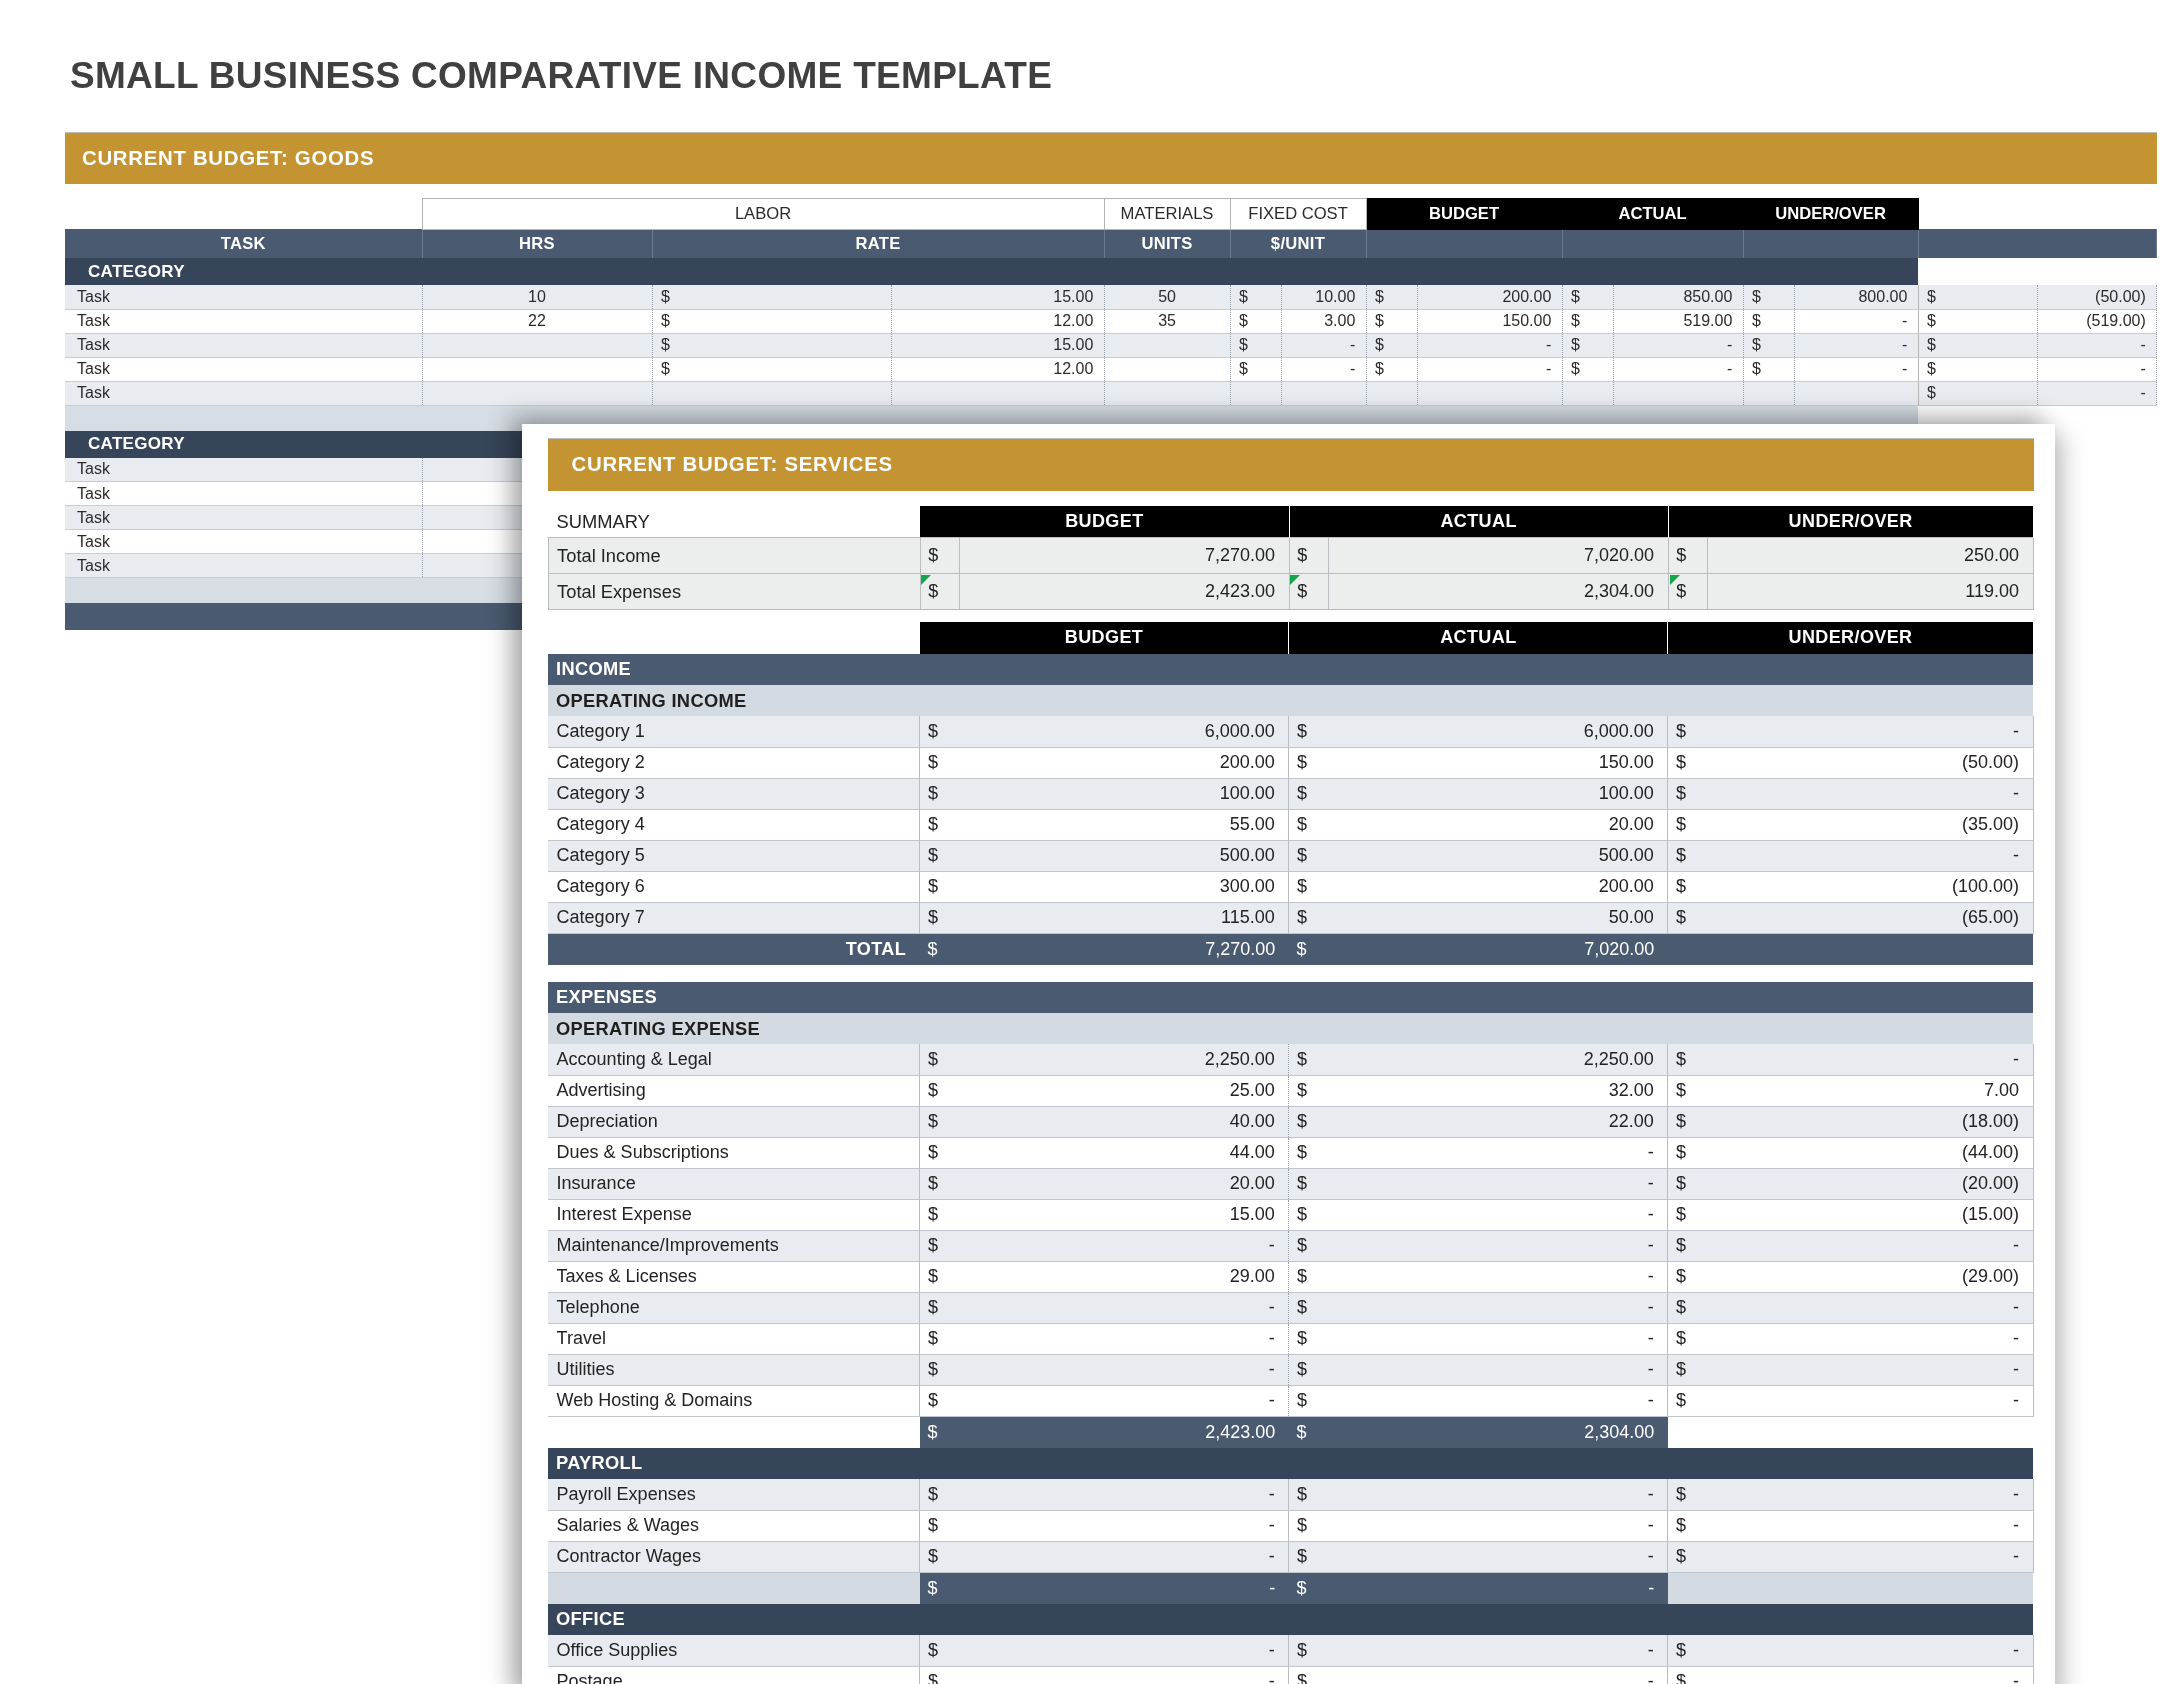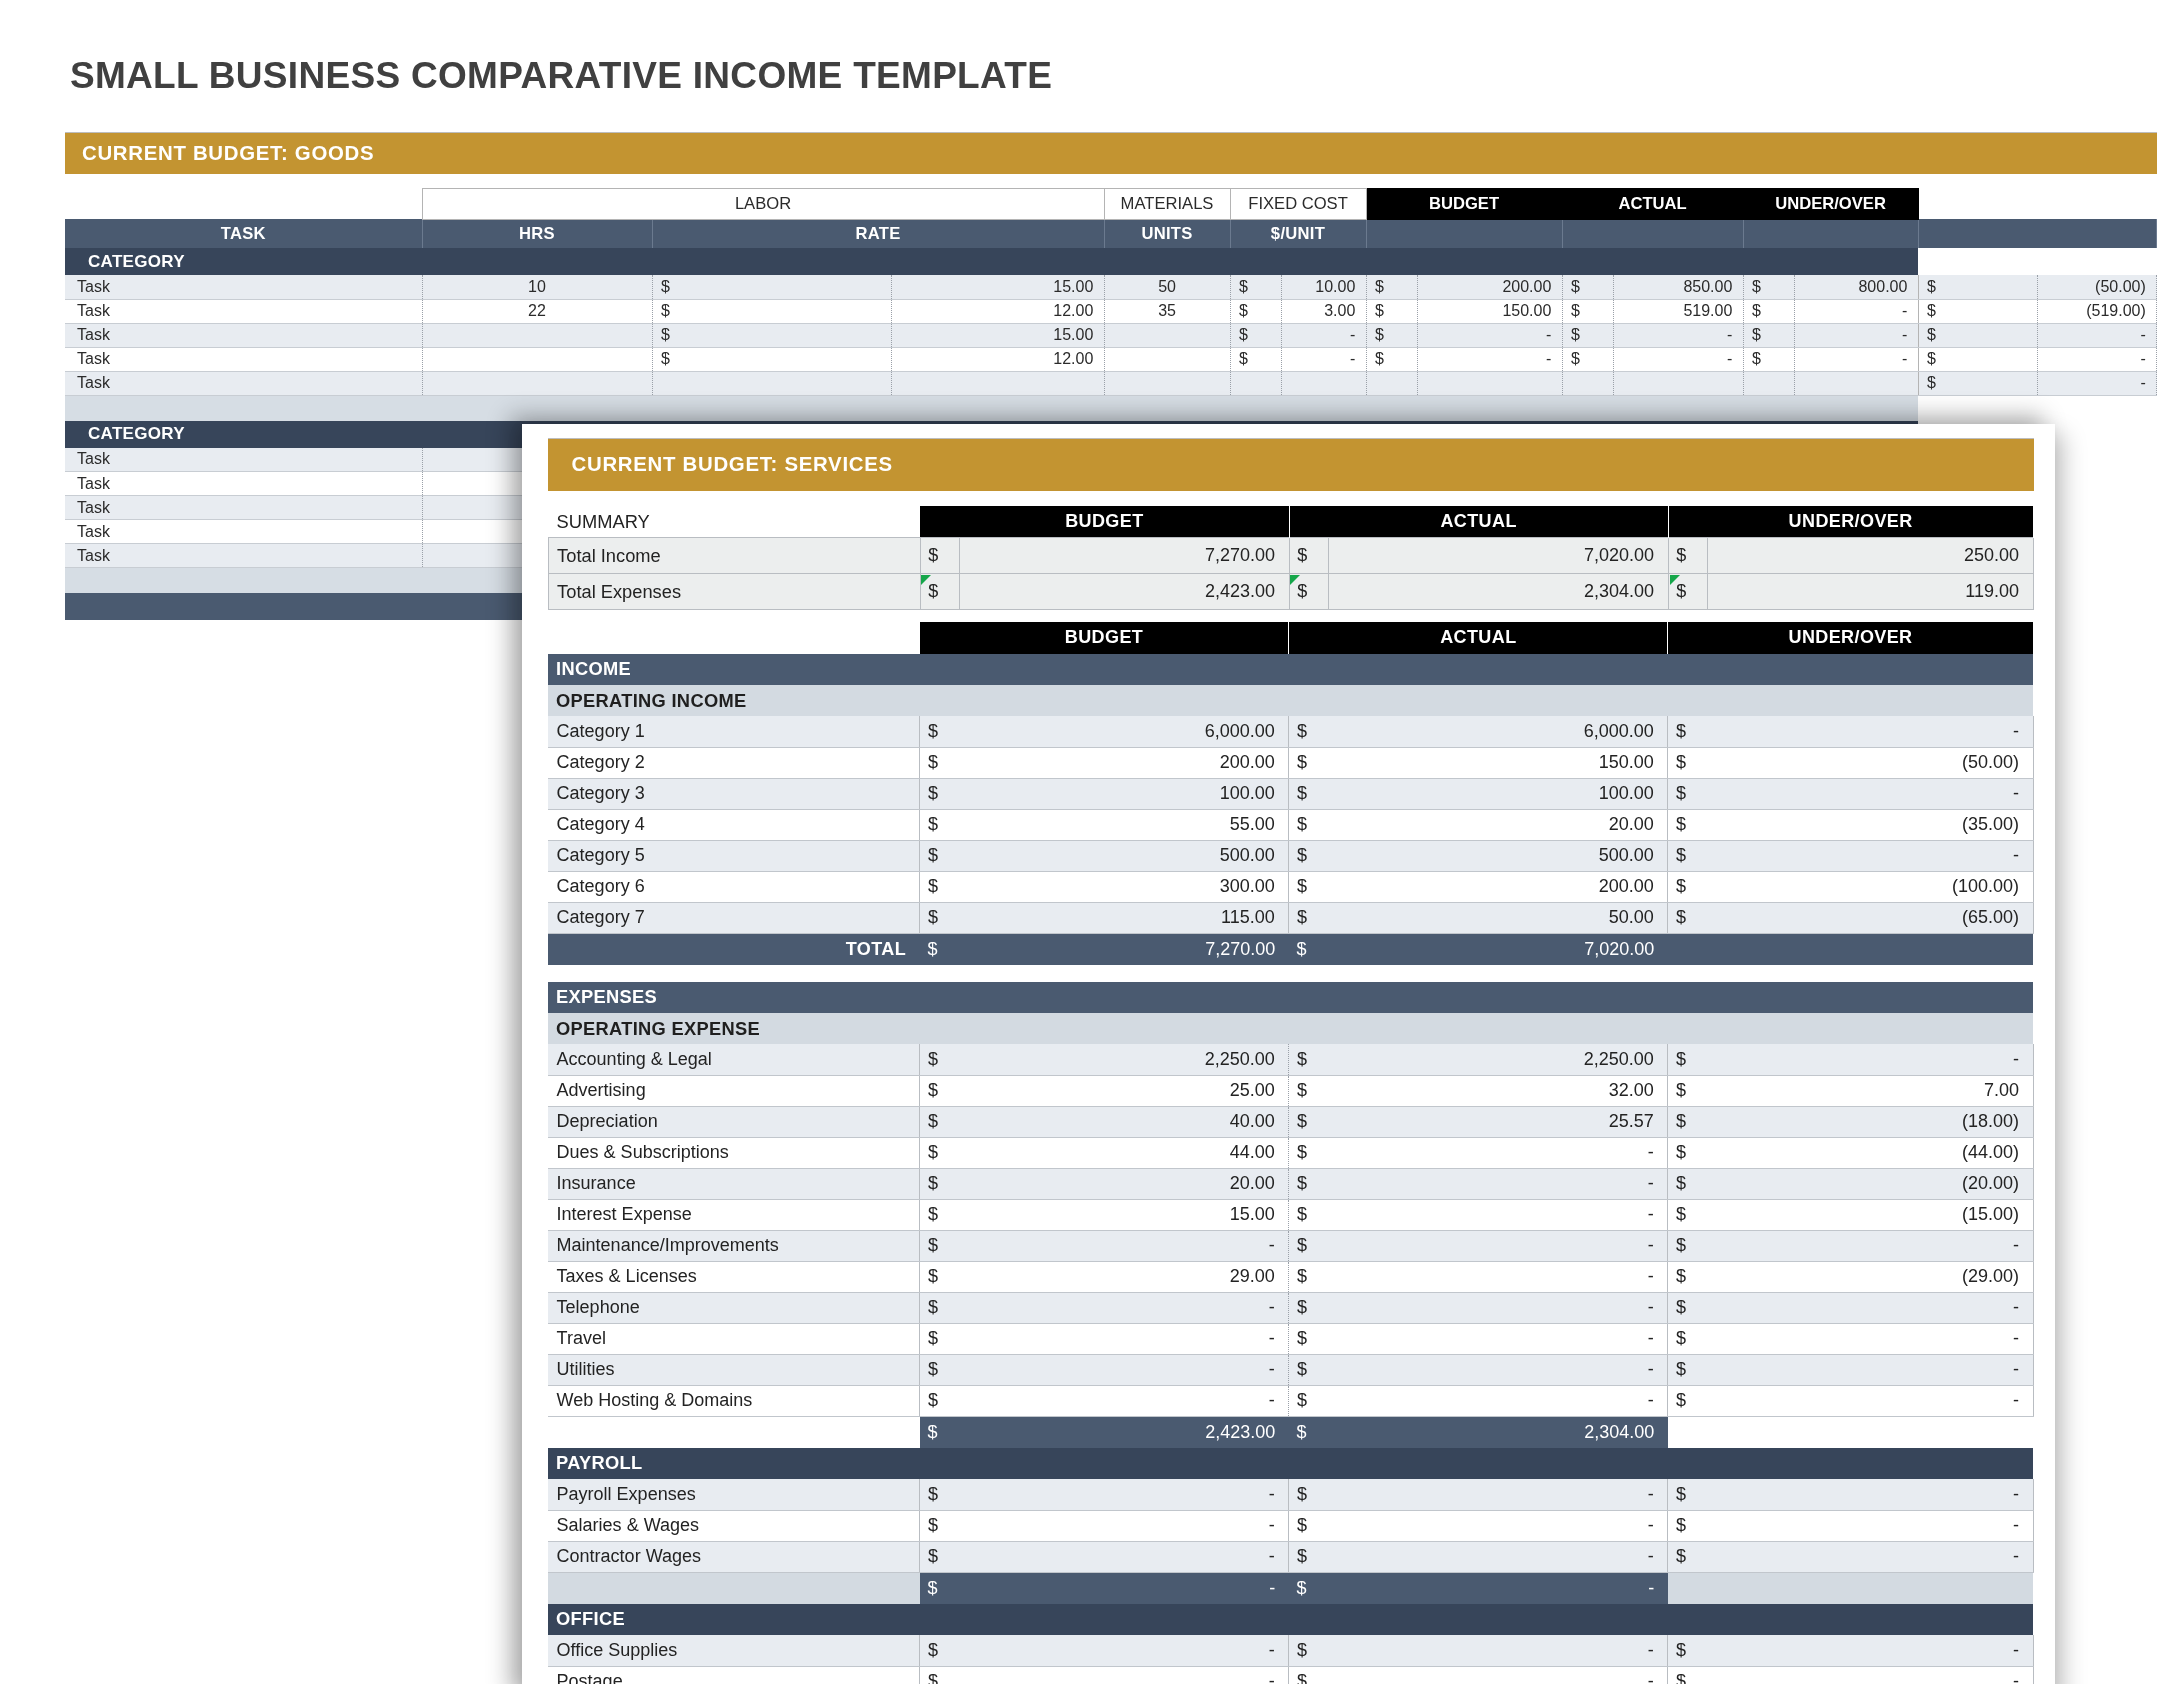--- a/index.html
+++ b/index.html
@@ -156,21 +156,21 @@
   #main-tbl tr.gap td { height: 17px; background: #ffffff; }
 </style>
 </head>
 <body>
 
 <div id="root">
 
   <div class="page-title">SMALL BUSINESS COMPARATIVE INCOME TEMPLATE</div>
 
   <div id="bg-sheet">
-    <div class="gold-banner" style="height:42px;padding-left:17px;">
+    <div class="gold-banner" style="height:52px;padding-left:17px;">
       <span>CURRENT BUDGET: GOODS</span>
     </div>
     <div style="height:13.6px;"></div>
     <table class="grid" id="bg-table">
       <colgroup>
         <col style="width:357px">
           <col style="width:179px">
           <col style="width:51px">
           <col style="width:239px">
         <col style="width:213px">
@@ -564,21 +564,21 @@
               <td class="dol">$</td>
               <td class="val">32.00</td>
               <td class="dol">$</td>
               <td class="val">7.00</td>
             </tr>
             <tr class="row odd">
               <td class="name">Depreciation</td>
               <td class="dol">$</td>
               <td class="val dotted">40.00</td>
               <td class="dol">$</td>
-              <td class="val">25.57</td>
+              <td class="val">22.00</td>
               <td class="dol">$</td>
               <td class="val">(18.00)</td>
             </tr>
             <tr class="row even">
               <td class="name">Dues &amp; Subscriptions</td>
               <td class="dol">$</td>
               <td class="val dotted">44.00</td>
               <td class="dol">$</td>
               <td class="val">-</td>
               <td class="dol">$</td>

